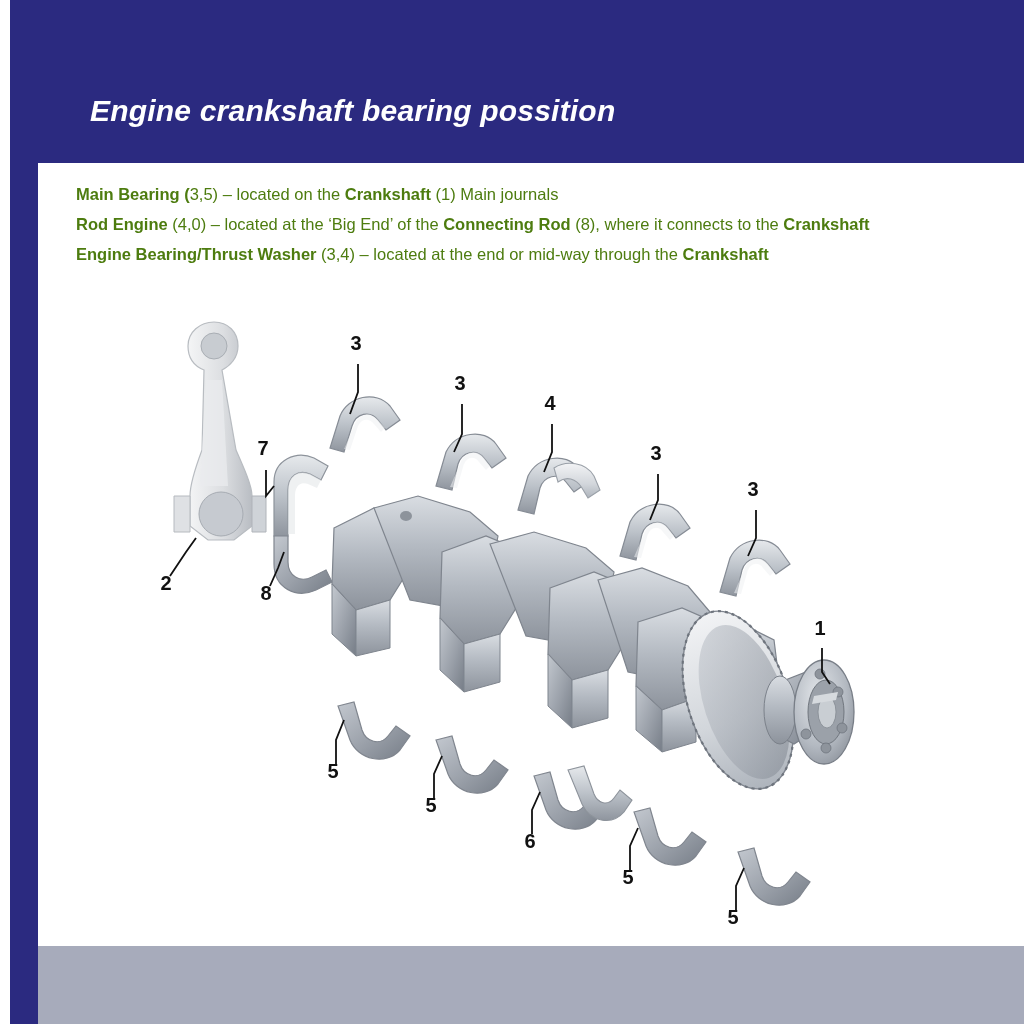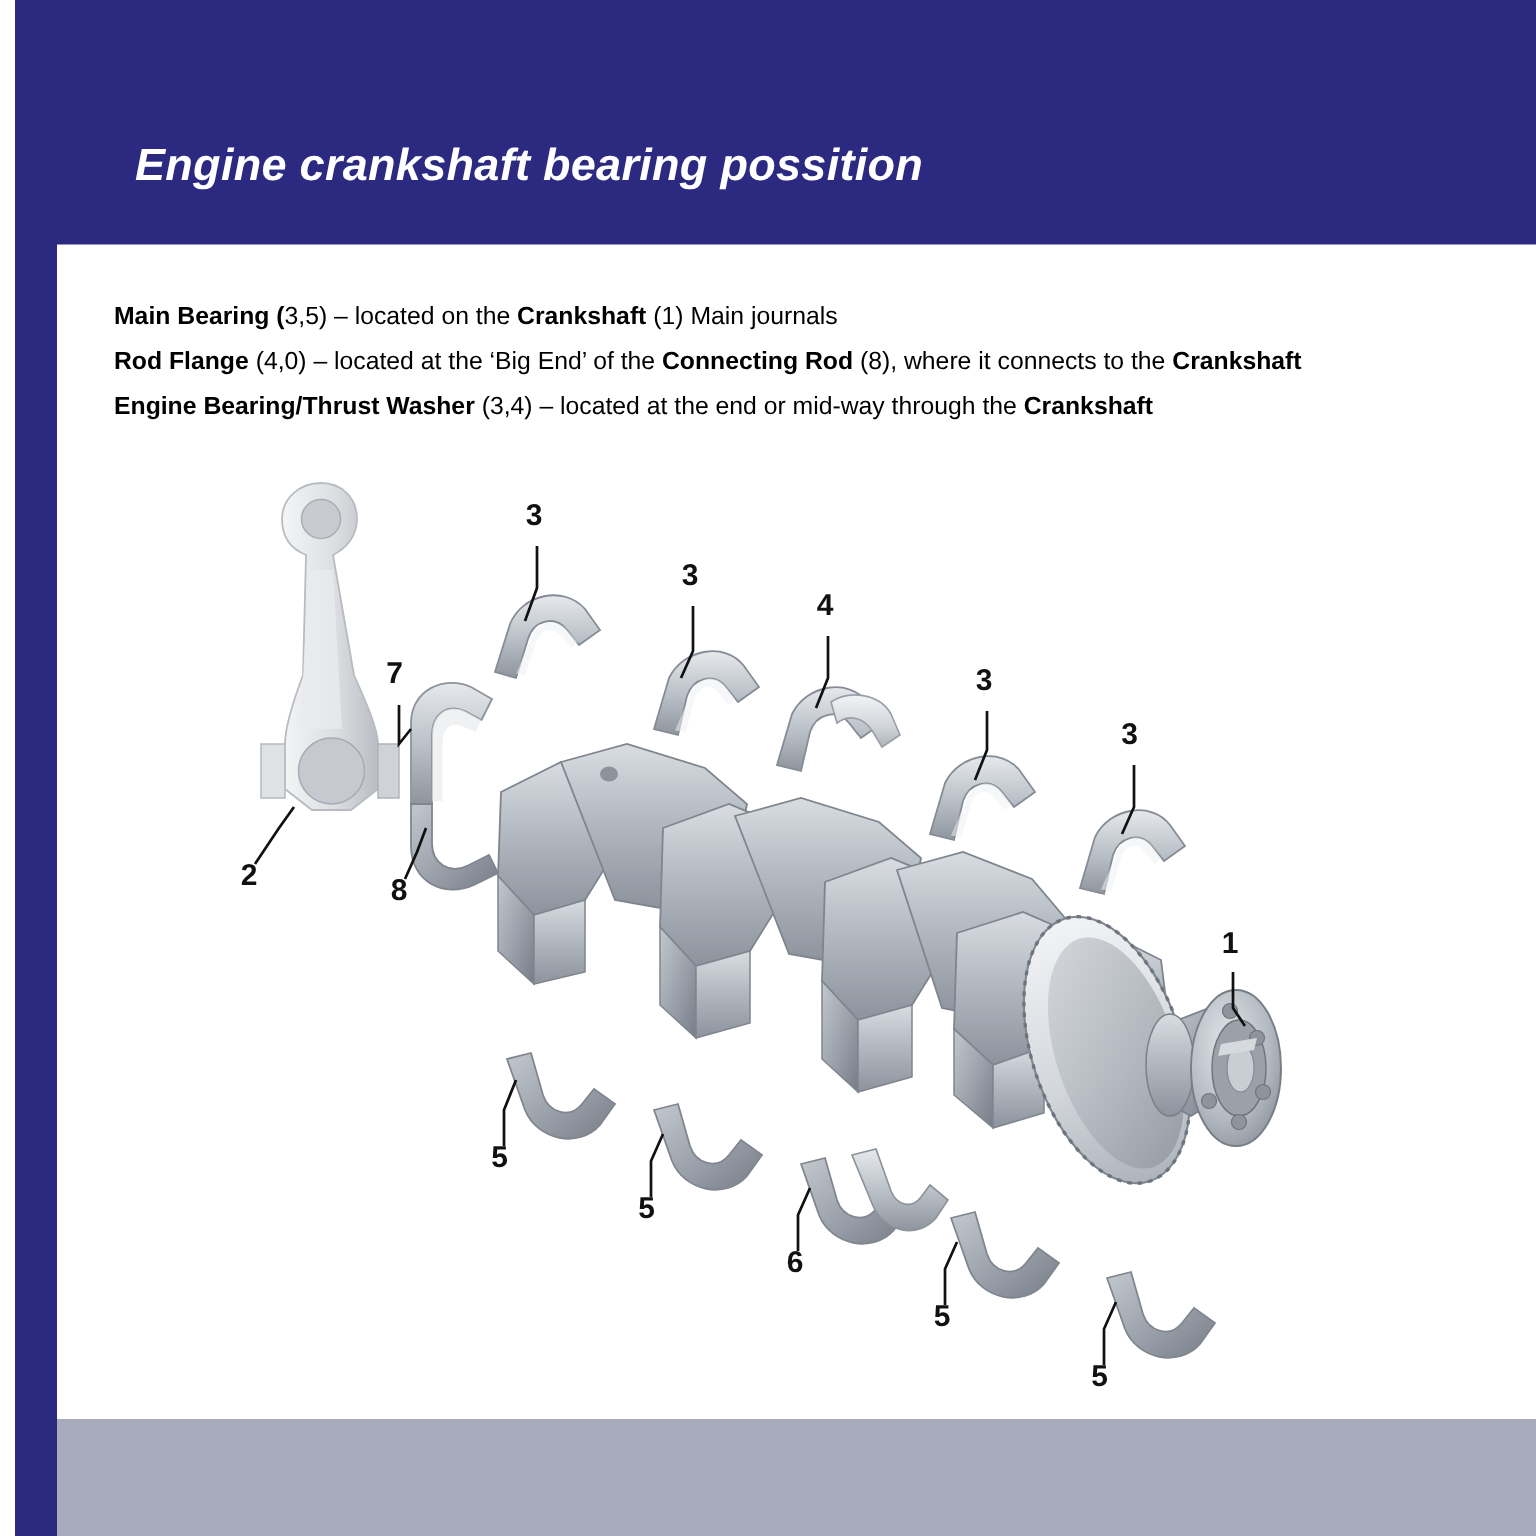--- a/index.html
+++ b/index.html
@@ -44,24 +44,24 @@
     font-weight: bold;
     font-style: italic;
     color: #ffffff;
     letter-spacing: 0.2px;
     white-space: nowrap;
   }
   
   .desc {
     position: absolute;
     left: 66px;
-    top: 196px;
+    top: 179px;
     width: 930px;
     font-size: 16.5px;
-    color: #000000;
+    color: #4d7c0f;
     line-height: 30px;
   }
   .desc .line { white-space: nowrap; }
   .b { font-weight: bold; }
   
   .diagram {
     position: absolute;
     left: 28px;
     top: 300px;
     width: 986px;
@@ -93,21 +93,21 @@
 
   <div class="header">
     <div class="header-title">Engine crankshaft bearing possition</div>
   </div>
 
   <div class="desc">
     <div class="line">
       <span class="b">Main Bearing (</span><span>3,5) – located on the </span><span class="b">Crankshaft</span><span> (1) Main journals</span>
     </div>
     <div class="line">
-      <span class="b">Rod Flange</span><span> (4,0) – located at the ‘Big End’ of the </span><span class="b">Connecting Rod</span><span> (8), where it connects to the </span><span class="b">Crankshaft</span>
+      <span class="b">Rod Engine</span><span> (4,0) – located at the ‘Big End’ of the </span><span class="b">Connecting Rod</span><span> (8), where it connects to the </span><span class="b">Crankshaft</span>
     </div>
     <div class="line">
       <span class="b">Engine Bearing/Thrust Washer</span><span> (3,4) – located at the end or mid-way through the </span><span class="b">Crankshaft</span>
     </div>
   </div>
 
   <div class="diagram">
     <svg width="986" height="640" viewBox="0 0 986 640" xmlns="http://www.w3.org/2000/svg">
       <defs>
         <linearGradient id="metal" x1="0" y1="0" x2="0" y2="1">

